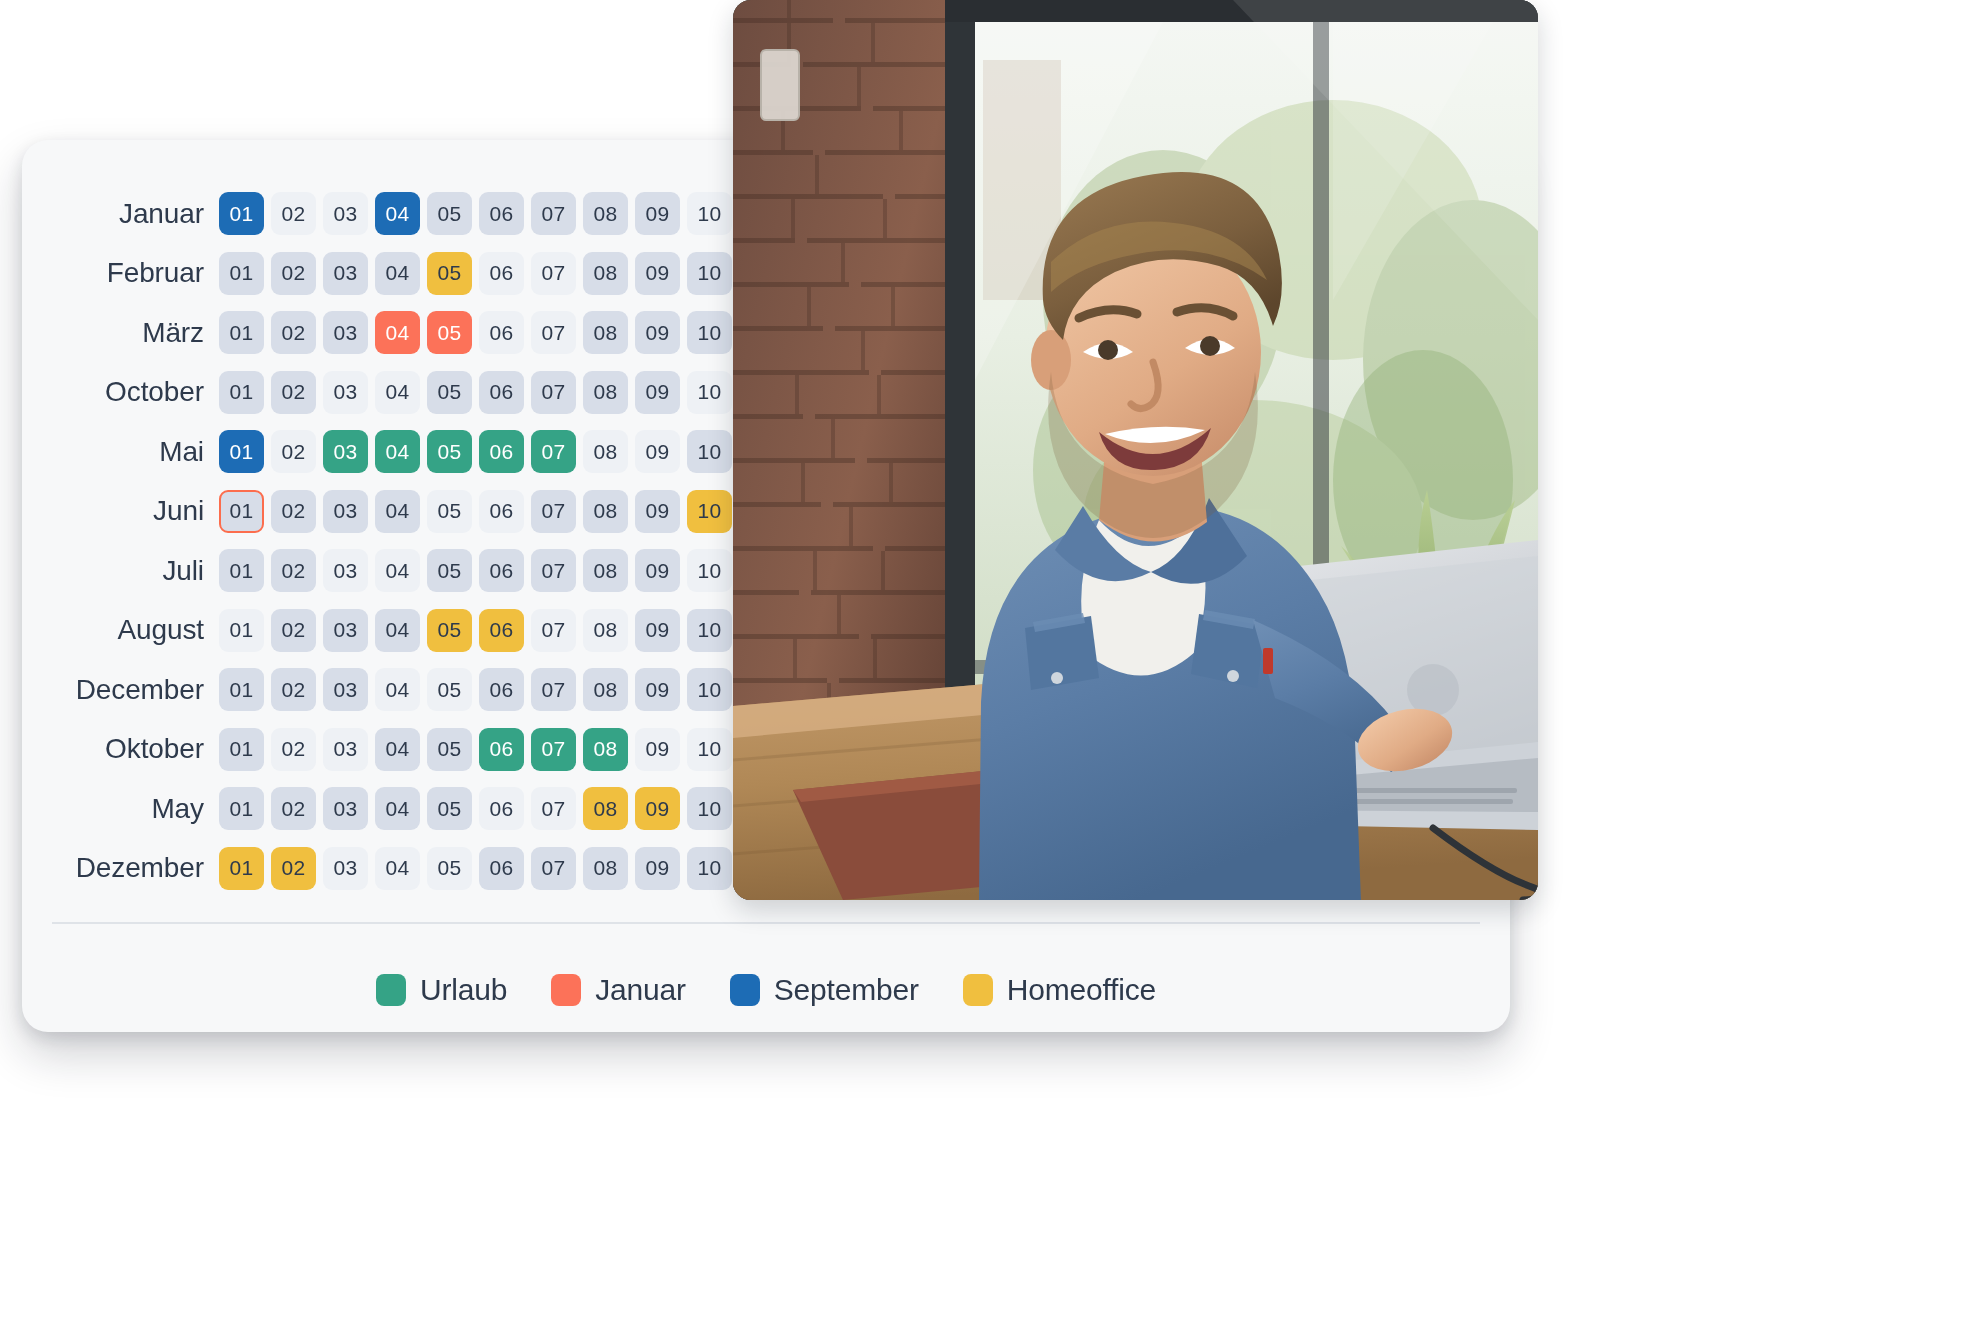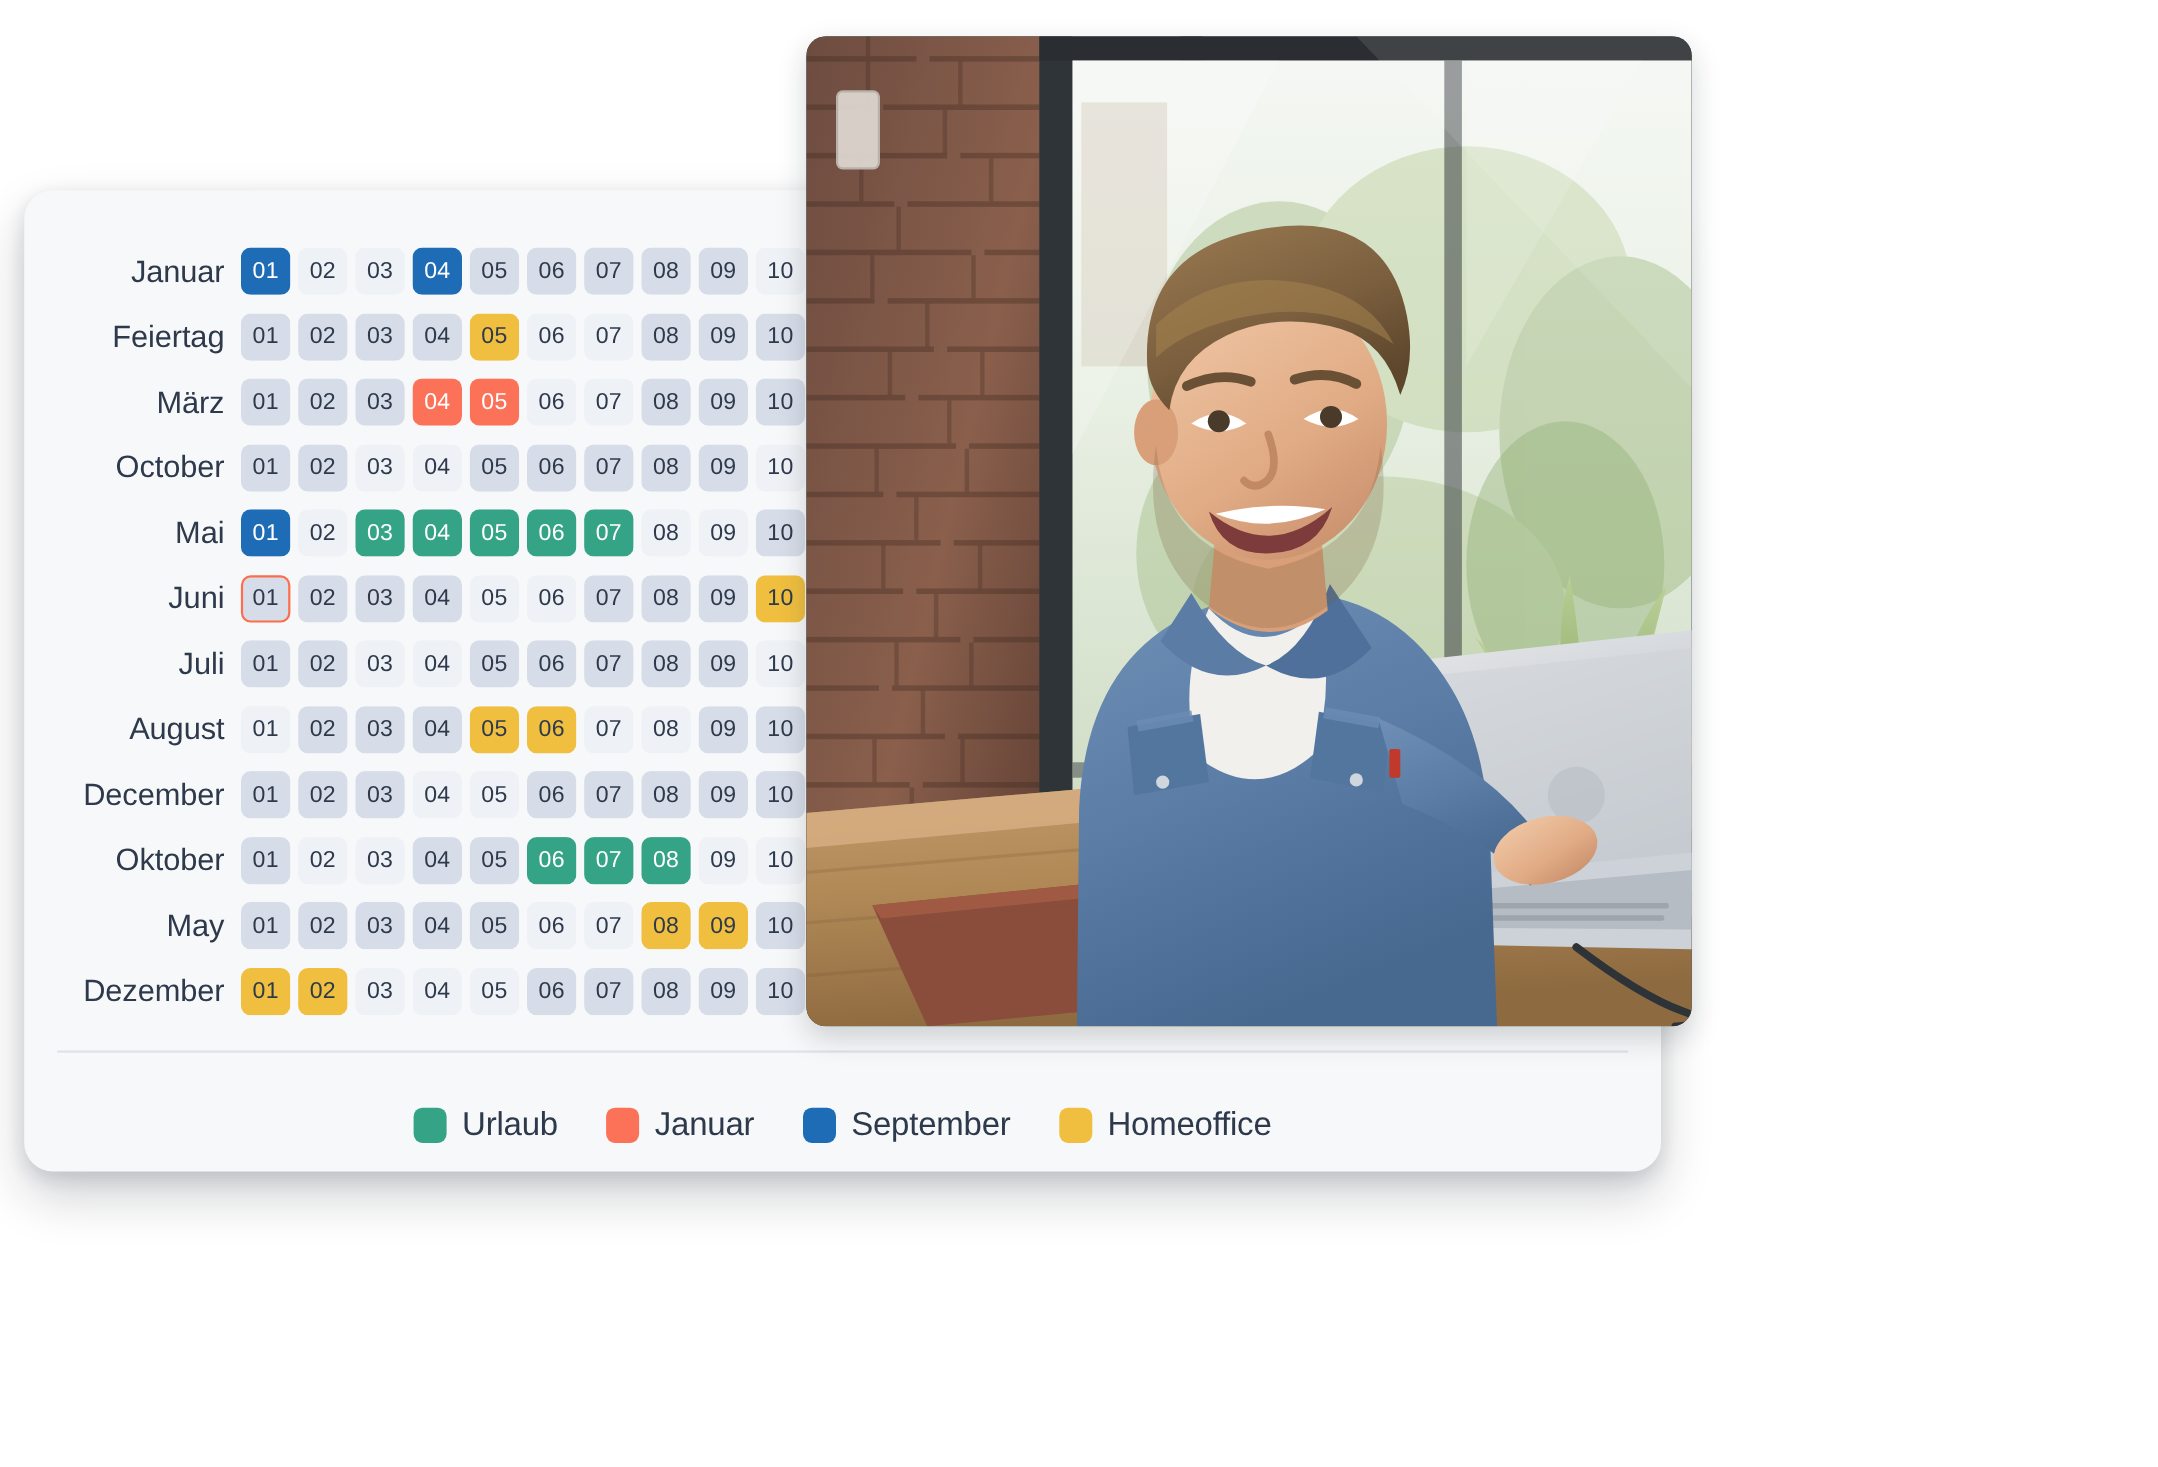--- a/index.html
+++ b/index.html
@@ -10,21 +10,20 @@
     background: #ffffff;
     font-family: "Liberation Sans", sans-serif;
     overflow: hidden;
   }
 
   #stage {
     position: relative;
     width: 1962px;
     height: 1096px;
     background: #ffffff;
-    margin-top: 33px;
   }
 
   
   #calendar-card {
     position: absolute;
     left: 22px;
     top: 140px;
     width: 1488px;
     height: 892px;
     background: #f7f8f9;
@@ -167,21 +166,21 @@
             <div class="day-cell feiertag">04</div>
             <div class="day-cell dark">05</div>
             <div class="day-cell dark">06</div>
             <div class="day-cell dark">07</div>
             <div class="day-cell dark">08</div>
             <div class="day-cell dark">09</div>
             <div class="day-cell light">10</div>
           </div>
         </div>
         <div class="month-row">
-          <div class="month-label">Feiertag</div>
+          <div class="month-label">Februar</div>
           <div class="day-cells">
             <div class="day-cell dark">01</div>
             <div class="day-cell dark">02</div>
             <div class="day-cell dark">03</div>
             <div class="day-cell dark">04</div>
             <div class="day-cell homeoffice">05</div>
             <div class="day-cell light">06</div>
             <div class="day-cell light">07</div>
             <div class="day-cell dark">08</div>
             <div class="day-cell dark">09</div>

